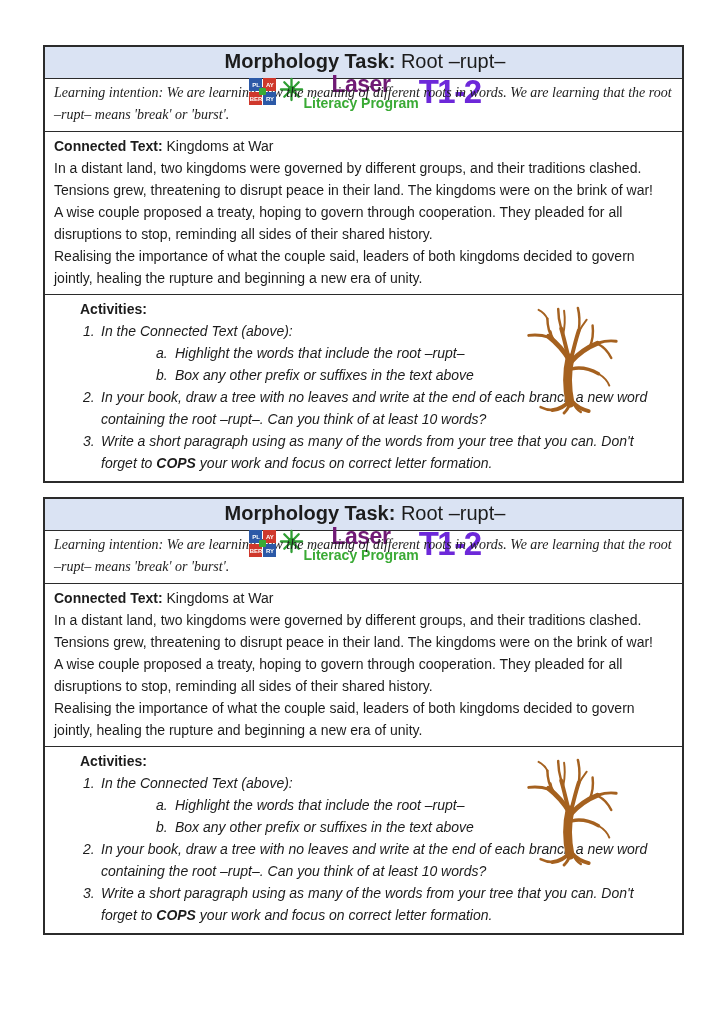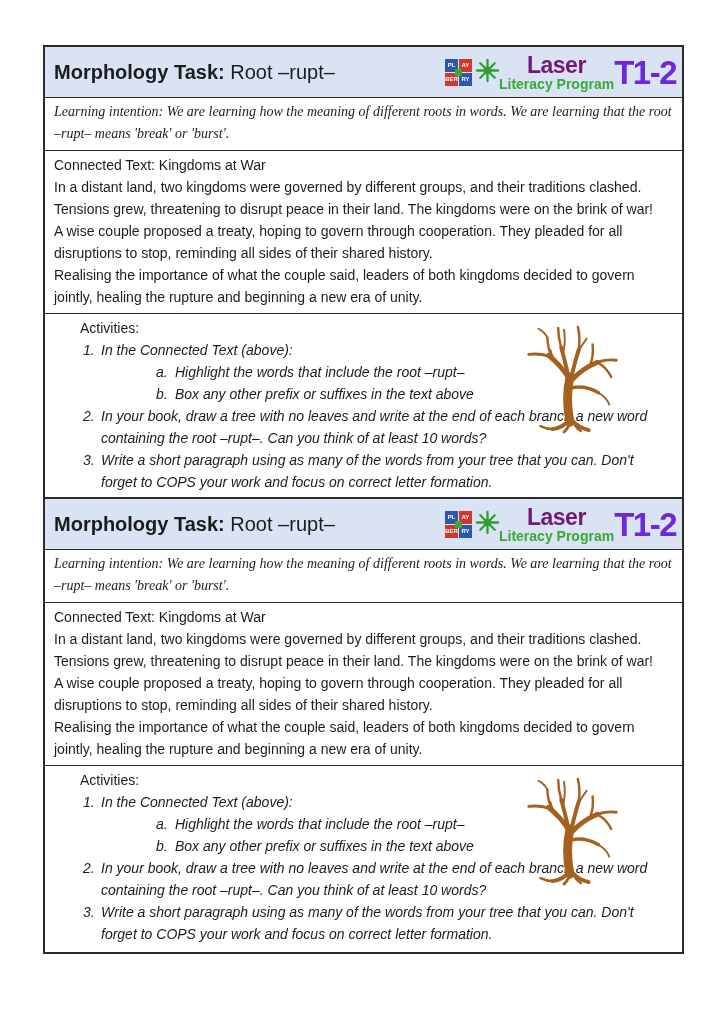--- a/index.html
+++ b/index.html
@@ -10,21 +10,21 @@
     position:absolute; left:43px; width:641px;
     border:2px solid #2b2b2b; background:#ffffff;
   }
   .card.first  { top:45px; }
   .card.second { top:497px; }
 
   .row { border-top:1.5px solid #2b2b2b; padding:3px 10px 5px 9px; font-size:14px; line-height:22px; }
   .row-header {
     border-top:none; background:#dae3f3;
     display:flex; justify-content:space-between; align-items:center;
-    height:50px; padding:2px 6px 2px 9px;
+    height:31px; padding:2px 6px 2px 9px;flex-direction:column;
   }
   .row-li  { min-height:46px; }
   .row-ct  { min-height:163px; }
   .row-act { min-height:169px; position:relative; padding-bottom:7px;padding-left:35px; }
 
   .title { font-size:20px; font-weight:normal; line-height:24px; white-space:nowrap; }
   .title .b { font-weight:bold; }
 
   .logo { display:flex; align-items:center; }
   .puzzle {
@@ -38,21 +38,21 @@
   .pz-red  { background:#cf382c; }
   .pz-center { position:absolute; left:10px; top:10px; width:7px; height:7px;
                background:#3aaa35; border-radius:1px; }
   .star { flex:none; margin:0 0 4px 1px; }
   .brand { display:flex; flex-direction:column; line-height:1; margin-left:-1px; }
   .brand-name { font-size:23px; font-weight:bold; color:#701a75; letter-spacing:-0.5px;margin-left:28px; }
   .brand-sub  { font-size:14px; font-weight:bold; color:#3aaa35; white-space:nowrap; margin-top:0; }
   .tag { font-size:33px; font-weight:900; color:#6d28d9; letter-spacing:-1.5px; line-height:1; }
 
   .italic { font-style:italic;font-family:Liberation Serif, serif; }
-  .bold   { font-weight:normal; }
+  .bold   { font-weight:bold; }
 
   .row-ct p { margin:0; }
 
   .act { display:flex; font-style:italic; }
   .act .n { flex:none; width:21px; padding-left:3px; }
   .act .t { flex:1; }
   .act.sub { margin-left:73px; }
   .act.sub .n { width:22px; }
 
   .tree { position:absolute; top:7px; right:62px; }

